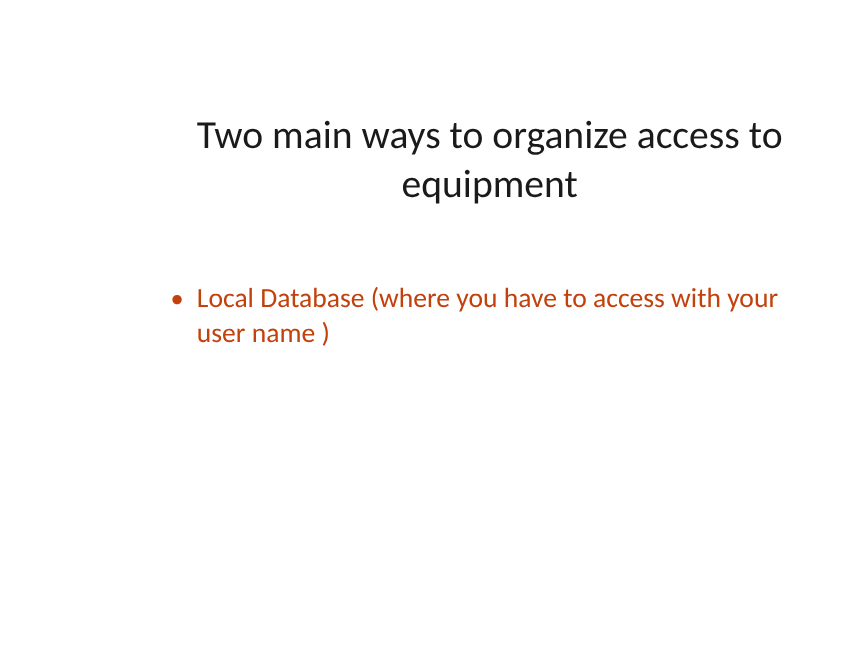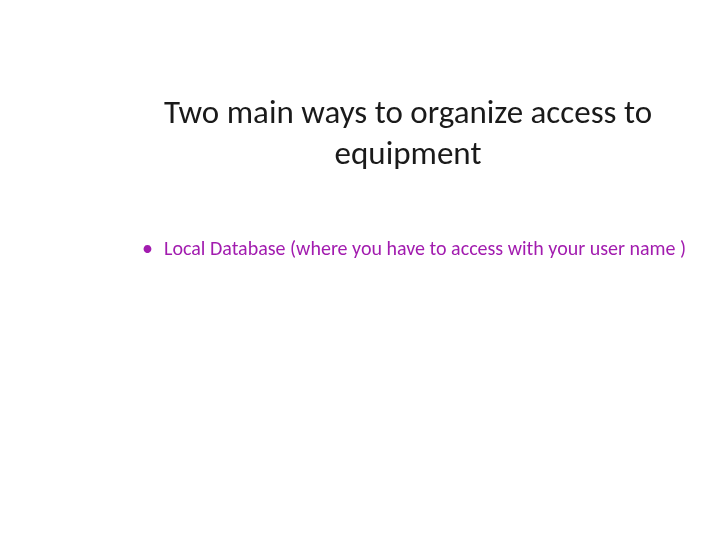--- a/index.html
+++ b/index.html
@@ -28,24 +28,24 @@
       margin-bottom: 60px;
       color: #1a1a1a;
     }
     .bullets {
       list-style: none;
       padding-left: 14px;
     }
     .bullets li {
       position: relative;
       padding-left: 22px;
-      font-size: 20px;
+      font-size: 23px;
       line-height: 1.3;
       margin-bottom: 6px;
-      color: #a21caf;
+      color: #c2410c;
     }
     .bullets li::before {
       content: "•";
       position: absolute;
       left: 0;
       top: 0;
       font-size: 22px;
     }
   </style>
 </head>

